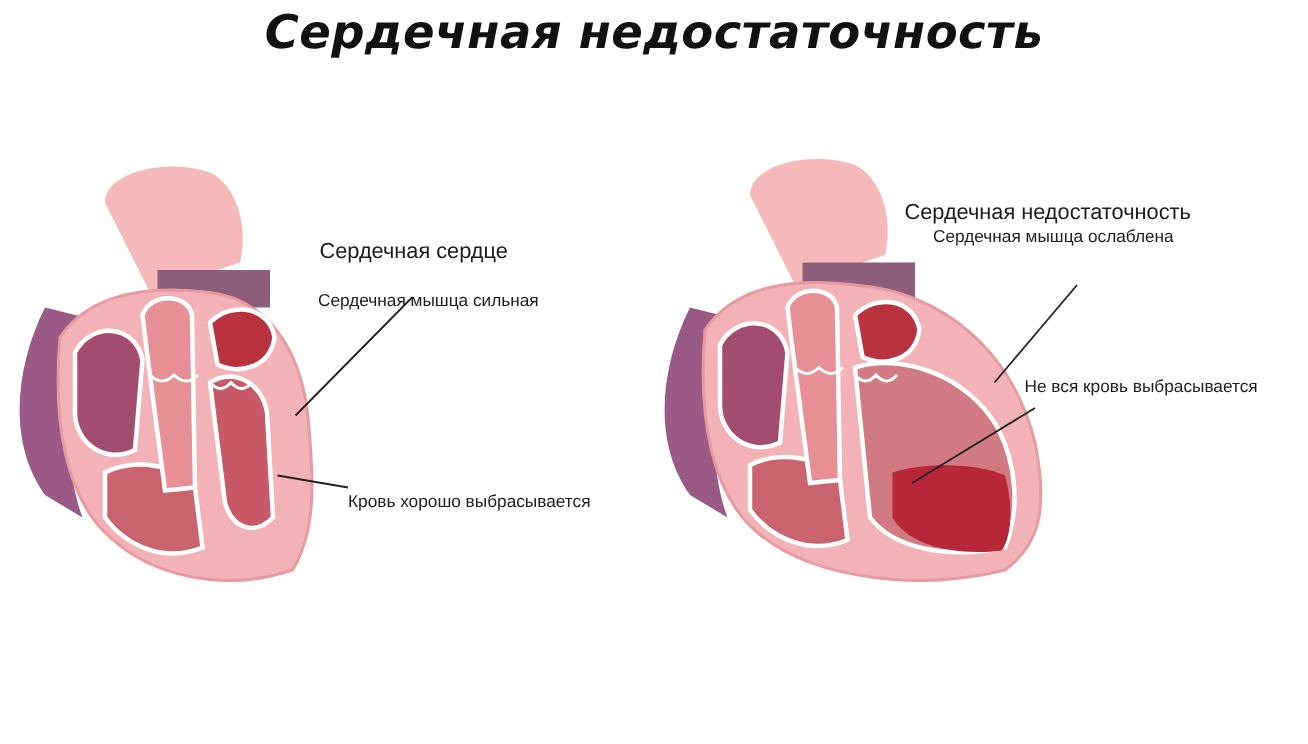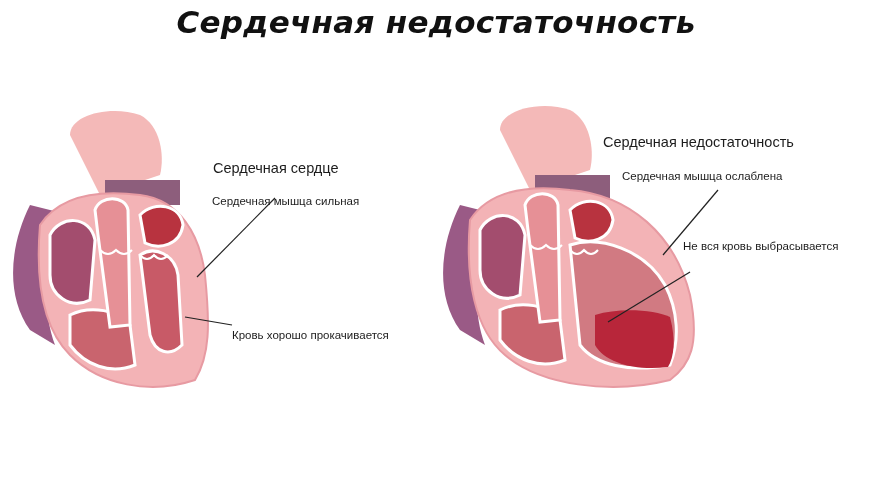--- a/index.html
+++ b/index.html
@@ -59,17 +59,17 @@
 
 <svg class="lines" width="872" height="496">
   <line x1="275" y1="198" x2="197" y2="277" stroke="#222" stroke-width="1.2"></line>
   <line x1="232" y1="325" x2="185" y2="317" stroke="#222" stroke-width="1.2"></line>
   <line x1="718" y1="190" x2="663" y2="255" stroke="#222" stroke-width="1.2"></line>
   <line x1="690" y1="272" x2="608" y2="322" stroke="#222" stroke-width="1.2"></line>
 </svg>
 
 <div class="label lbl-big" style="left:213px;top:160px">Сердечная сердце</div>
 <div class="label lbl-small" style="left:212px;top:195px">Сердечная мышца сильная</div>
-<div class="label lbl-small" style="left:232px;top:329px">Кровь хорошо прокачивается</div>
+<div class="label lbl-small" style="left:232px;top:329px">Кровь хорошо выбрасывается</div>
 
 <div class="label lbl-big" style="left:603px;top:134px">Сердечная недостаточность</div>
-<div class="label lbl-small" style="left:622px;top:170px">Сердечная мышца ослаблена</div>
-<div class="label lbl-small" style="left:683px;top:240px">Не вся кровь выбрасывается</div>
+<div class="label lbl-small" style="left:622px;top:152px">Сердечная мышца ослаблена</div>
+<div class="label lbl-small" style="left:683px;top:252px">Не вся кровь выбрасывается</div>
 
 </body></html>

